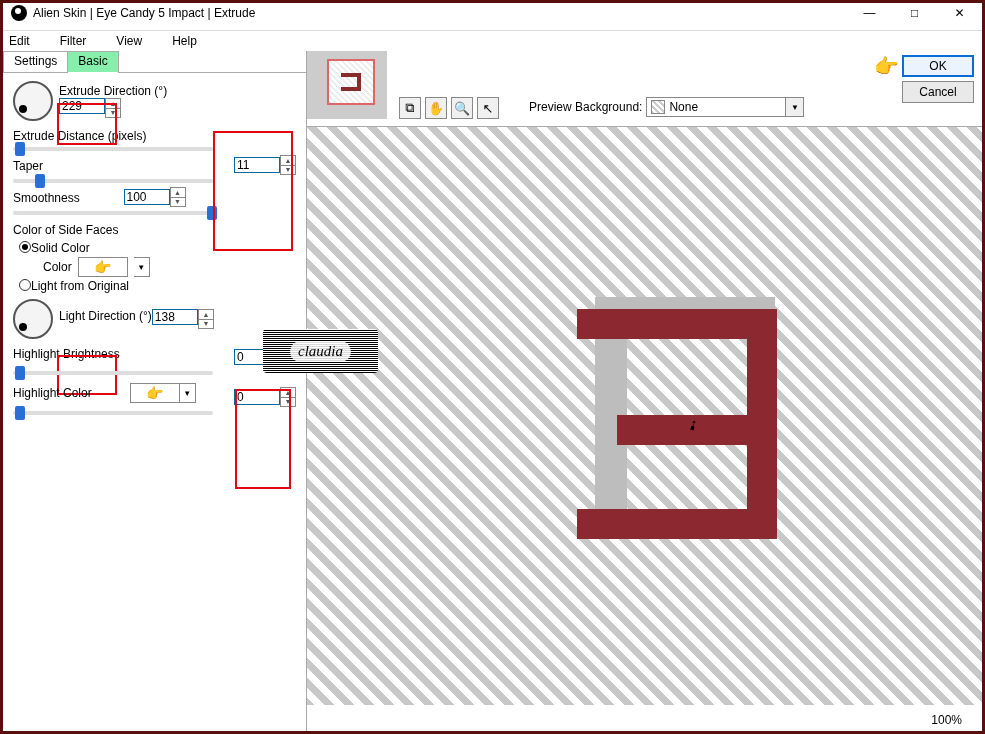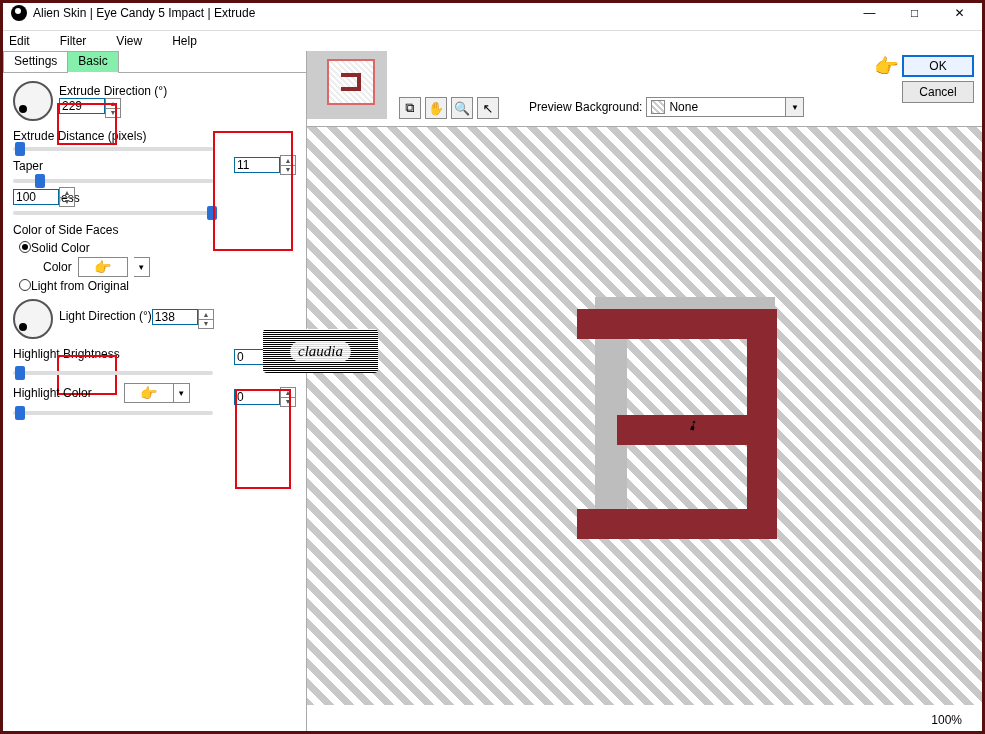--- a/index.html
+++ b/index.html
@@ -120,21 +120,21 @@
           <div class="spinner">
               <div class="up">▲</div>
               <div class="down">▼</div>
             </div>
         </div>
         <div class="slider-track">
             <div class="slider-thumb" style="left:22px;"></div>
           </div>
 
         <div class="label">Smoothness</div>
-        <div style="display:flex;justify-content:flex-start;align-items:center;margin-top:-18px;">
+        <div style="display:flex;justify-content:center;align-items:center;margin-top:-18px;">
           <div class="num-input">
               <span>100</span>
             </div>
           <div class="spinner">
               <div class="up">▲</div>
               <div class="down">▼</div>
             </div>
         </div>
         <div class="slider-track">
             <div class="slider-thumb" style="left:194px;"></div>
@@ -183,21 +183,21 @@
             </div>
           <div class="spinner">
               <div class="up">▲</div>
               <div class="down">▼</div>
             </div>
         </div>
         <div class="slider-track">
             <div class="slider-thumb" style="left:2px;"></div>
           </div>
 
-        <div class="row" style="gap:16px;">
+        <div class="row" style="gap:22px;">
           <span class="label">Highlight Color</span>
           <div style="margin-left:16px;display:flex;">
             <div class="color-btn">
                 <span class="pointer-hand">👉</span>
               </div>
             <div class="dropdown-arrow">▼</div>
           </div>
         </div>
 
         <div style="display:flex;justify-content:flex-end;align-items:center;margin-top:-18px;">

